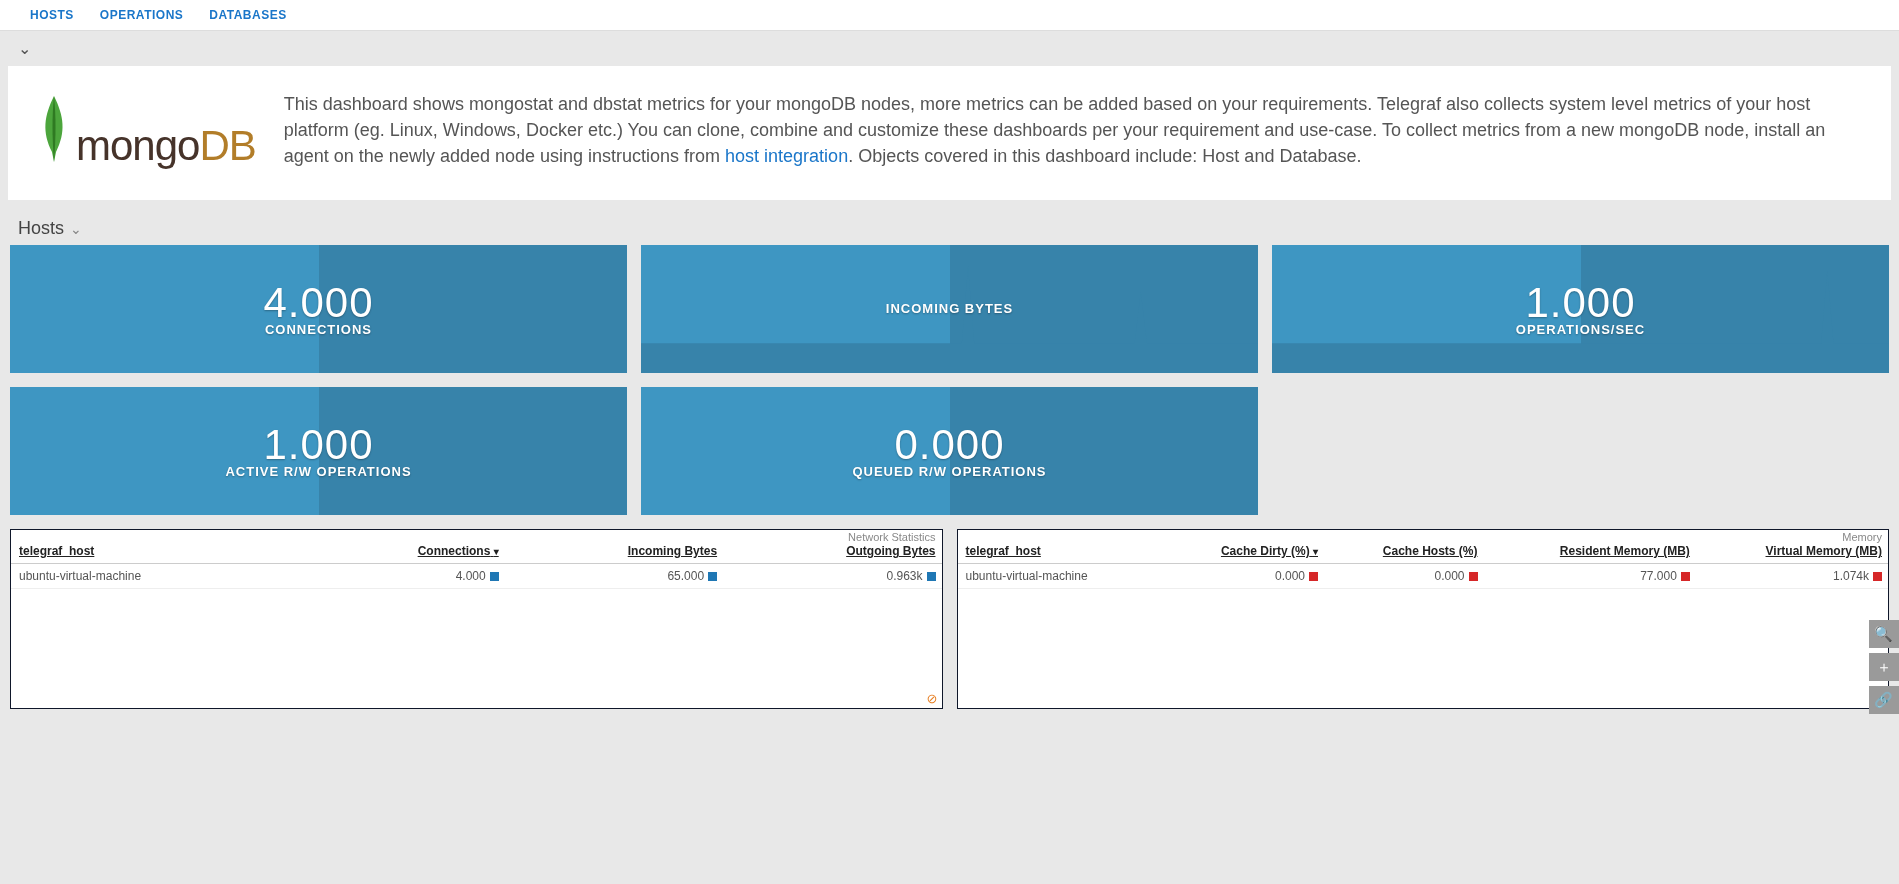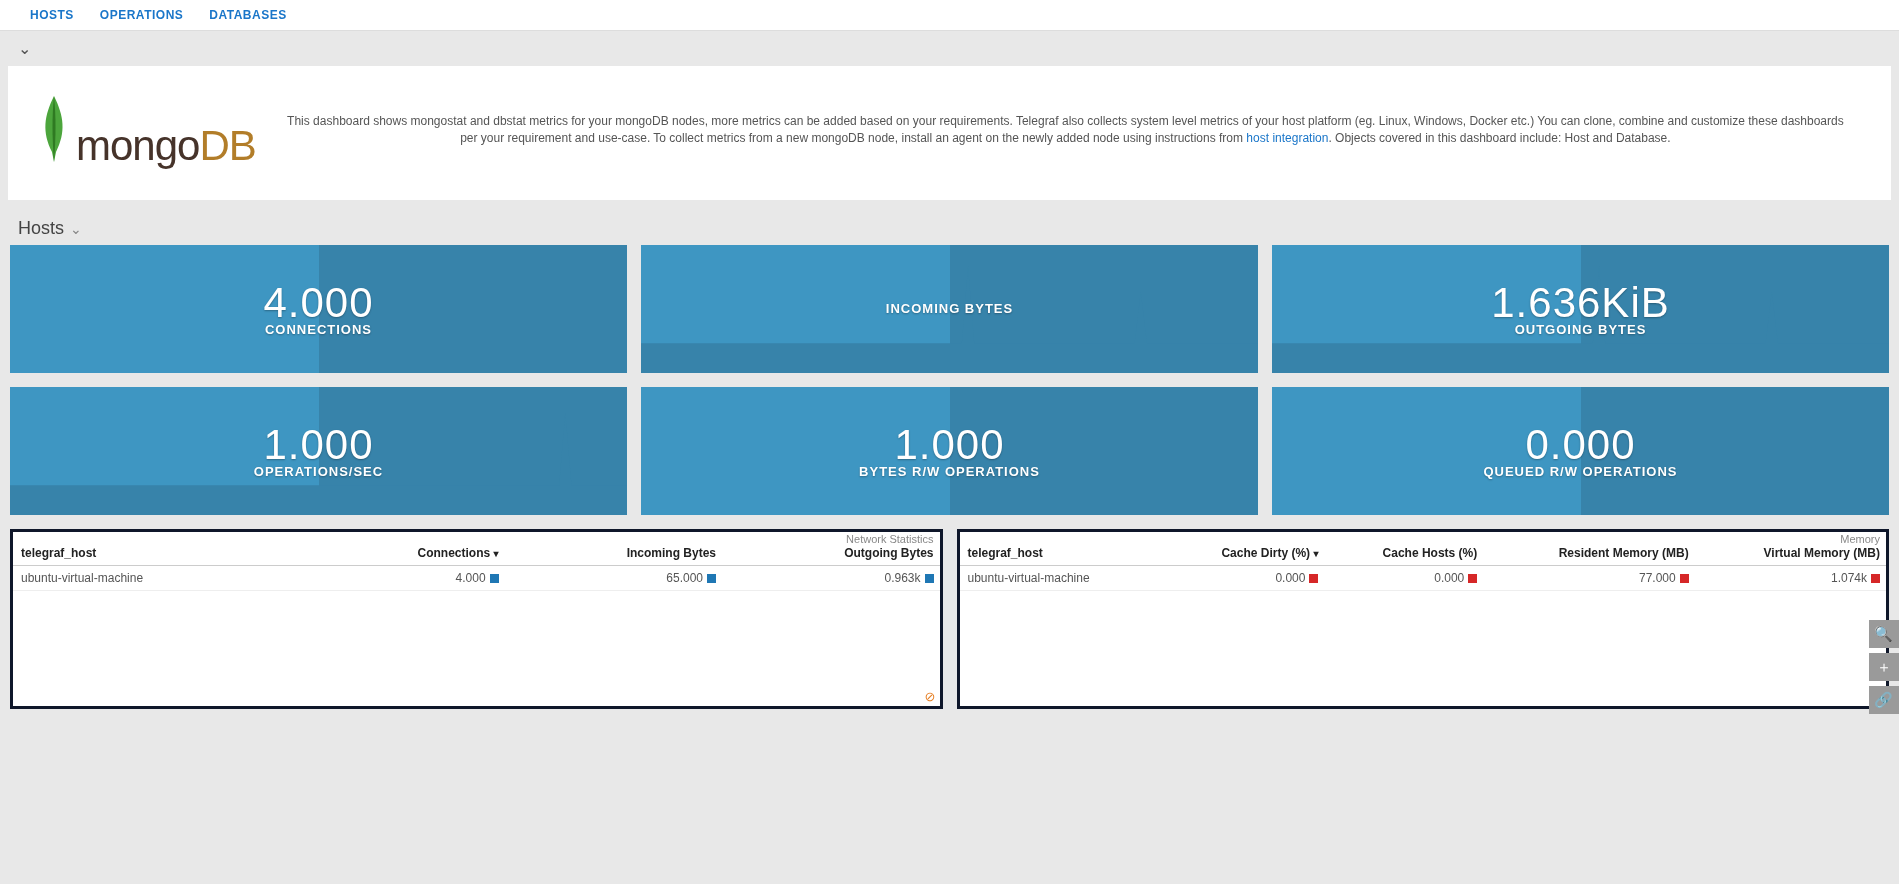--- a/index.html
+++ b/index.html
@@ -11,39 +11,39 @@
     .page-body { padding: 0 8px; }
 
     .collapse-row { padding: 8px 10px; }
     .chevron-btn { font-size: 16px; color: #555; cursor: pointer; user-select: none; }
 
     .info-card { background: #fff; display: flex; gap: 28px; padding: 24px 44px 30px 20px; align-items: center; margin-bottom: 6px; }
     .mongo-logo { display: flex; align-items: baseline; gap: 6px; padding-left: 10px; }
     .mongo-leaf { width: 32px; height: 70px; display:inline-block; position: relative; top: 4px; }
     .mongo-text { font-size: 42px; font-family: Georgia, "Times New Roman", serif; color: #46332a; font-weight: 400; letter-spacing: -1px;}
     .mongo-text .db { color: #b27d29; }
-    .info-desc { font-size: 12px; color: #555; line-height: 1.45; flex: 1; text-align: center; }
+    .info-desc { font-size: 18px; color: #555; line-height: 1.45; flex: 1; }
     .info-desc a { color: #1A76C9; text-decoration: none; }
 
     .section-header { padding: 12px 10px 6px; font-size: 18px; color: #444; display:flex; align-items:center; gap:6px; }
     .section-header .chev { font-size: 14px; color:#888;}
 
     .tile-grid { display: grid; grid-template-columns: repeat(3, 1fr); gap: 14px; padding: 0 2px; }
     .tile { position: relative; height: 128px; background: #3e96c2; color: #fff; overflow: hidden; }
     .tile .bg-right { position: absolute; right: 0; top: 0; bottom: 0; width: 50%; background: #3783aa; }
     .tile svg.spark { position:absolute; inset:0; width:100%; height:100%; }
     .tile-inner { position: relative; height: 100%; display: flex; flex-direction: column; justify-content: center; align-items: center; text-align:center;}
     .tile-value { font-size: 42px; font-weight: 300; letter-spacing: 1px; text-shadow: 0 1px 2px rgba(0,0,0,0.3); line-height:1;}
     .tile-label { font-size: 13px; font-weight: 600; letter-spacing: 1px; margin-top: -2px; text-shadow: 0 1px 2px rgba(0,0,0,0.3); }
 
     .tables-row { display: grid; grid-template-columns: 1fr 1fr; gap: 14px; margin-top: 14px; padding: 0 2px 10px; }
-    .table-card { background: #fff; border: 3px solid #0f172a; position: relative; min-height: 180px; }
+    .table-card { background: #fff; border: 1px solid #0f172a; position: relative; min-height: 180px; }
     .table-title { position:absolute; top:1px; right:6px; font-size:11px; color:#888;}
     .tbl { width: 100%; border-collapse: collapse; font-size: 12px; }
-    .tbl th { text-align: right; font-weight: 600; padding: 14px 6px 5px; border-bottom: 1px solid #ccc; color:#222; white-space:nowrap;}
+    .tbl th { text-align: right; font-weight: 600; padding: 14px 6px 5px; border-bottom: 1px solid #ccc; color:#222; white-space:nowrap;text-decoration:underline;}
     .tbl th:first-child, .tbl td:first-child { text-align: left; padding-left: 8px; }
     .tbl td { text-align: right; padding: 5px 6px; border-bottom: 1px solid #eee; color:#555;margin-left:6px;}
     .sq { display:inline-block; width:9px; height:9px; margin-left:4px; vertical-align:middle;}
     .sq.blue { background:#1f77b4; }
     .sq.red { background:#d62728; }
     .caret-down { font-size:10px; }
     .warn-corner { position:absolute; bottom:2px; right:4px; color:#e67e22; font-size:13px;}
 
     .float-tools { position: fixed; right: 0; top: 620px; display:flex; flex-direction:column; gap:5px;}
     .float-tools .fb { width: 30px; height: 28px; background:#9a9a9a; color:#fff; display:flex; align-items:center; justify-content:center; font-size:15px; cursor:pointer;}
@@ -96,42 +96,32 @@
       <svg class="spark" viewBox="0 0 100 30" preserveAspectRatio="none">
           <path d="M0 30 L0 23 L52 23 L53 5 L54 23 L80 23 L81 11 L82 23 L100 23 L100 30 Z" fill="#3783aa"></path>
         </svg>
       <div class="tile-inner">
         <div class="tile-label">INCOMING BYTES</div>
       </div>
     </div>
     <div class="tile">
       <div class="bg-right"></div>
       <svg class="spark" viewBox="0 0 100 30" preserveAspectRatio="none">
-          <path d="M0 30 L0 23 L52 23 L53 5 L54 23 L80 23 L81 11 L82 23 L100 23 L100 30 Z" fill="#3783aa"></path>
-        </svg>
-      <div class="tile-inner">
-        <div class="tile-value">1.636KiB</div>
-        <div class="tile-label">OUTGOING BYTES</div>
-      </div>
-    </div>
-    <div class="tile">
-      <div class="bg-right"></div>
-      <svg class="spark" viewBox="0 0 100 30" preserveAspectRatio="none">
           <path d="M0 30 L0 23 L89 23 L90 6 L91 23 L100 23 L100 30 Z" fill="#3783aa"></path>
         </svg>
       <div class="tile-inner">
         <div class="tile-value">1.000</div>
         <div class="tile-label">OPERATIONS/SEC</div>
       </div>
     </div>
     <div class="tile">
       <div class="bg-right"></div>
       <div class="tile-inner">
         <div class="tile-value">1.000</div>
-        <div class="tile-label">BYTES R/W OPERATIONS</div>
+        <div class="tile-label">ACTIVE R/W OPERATIONS</div>
       </div>
     </div>
     <div class="tile">
       <div class="bg-right"></div>
       <div class="tile-inner">
         <div class="tile-value">0.000</div>
         <div class="tile-label">QUEUED R/W OPERATIONS</div>
       </div>
     </div>
   </div>

